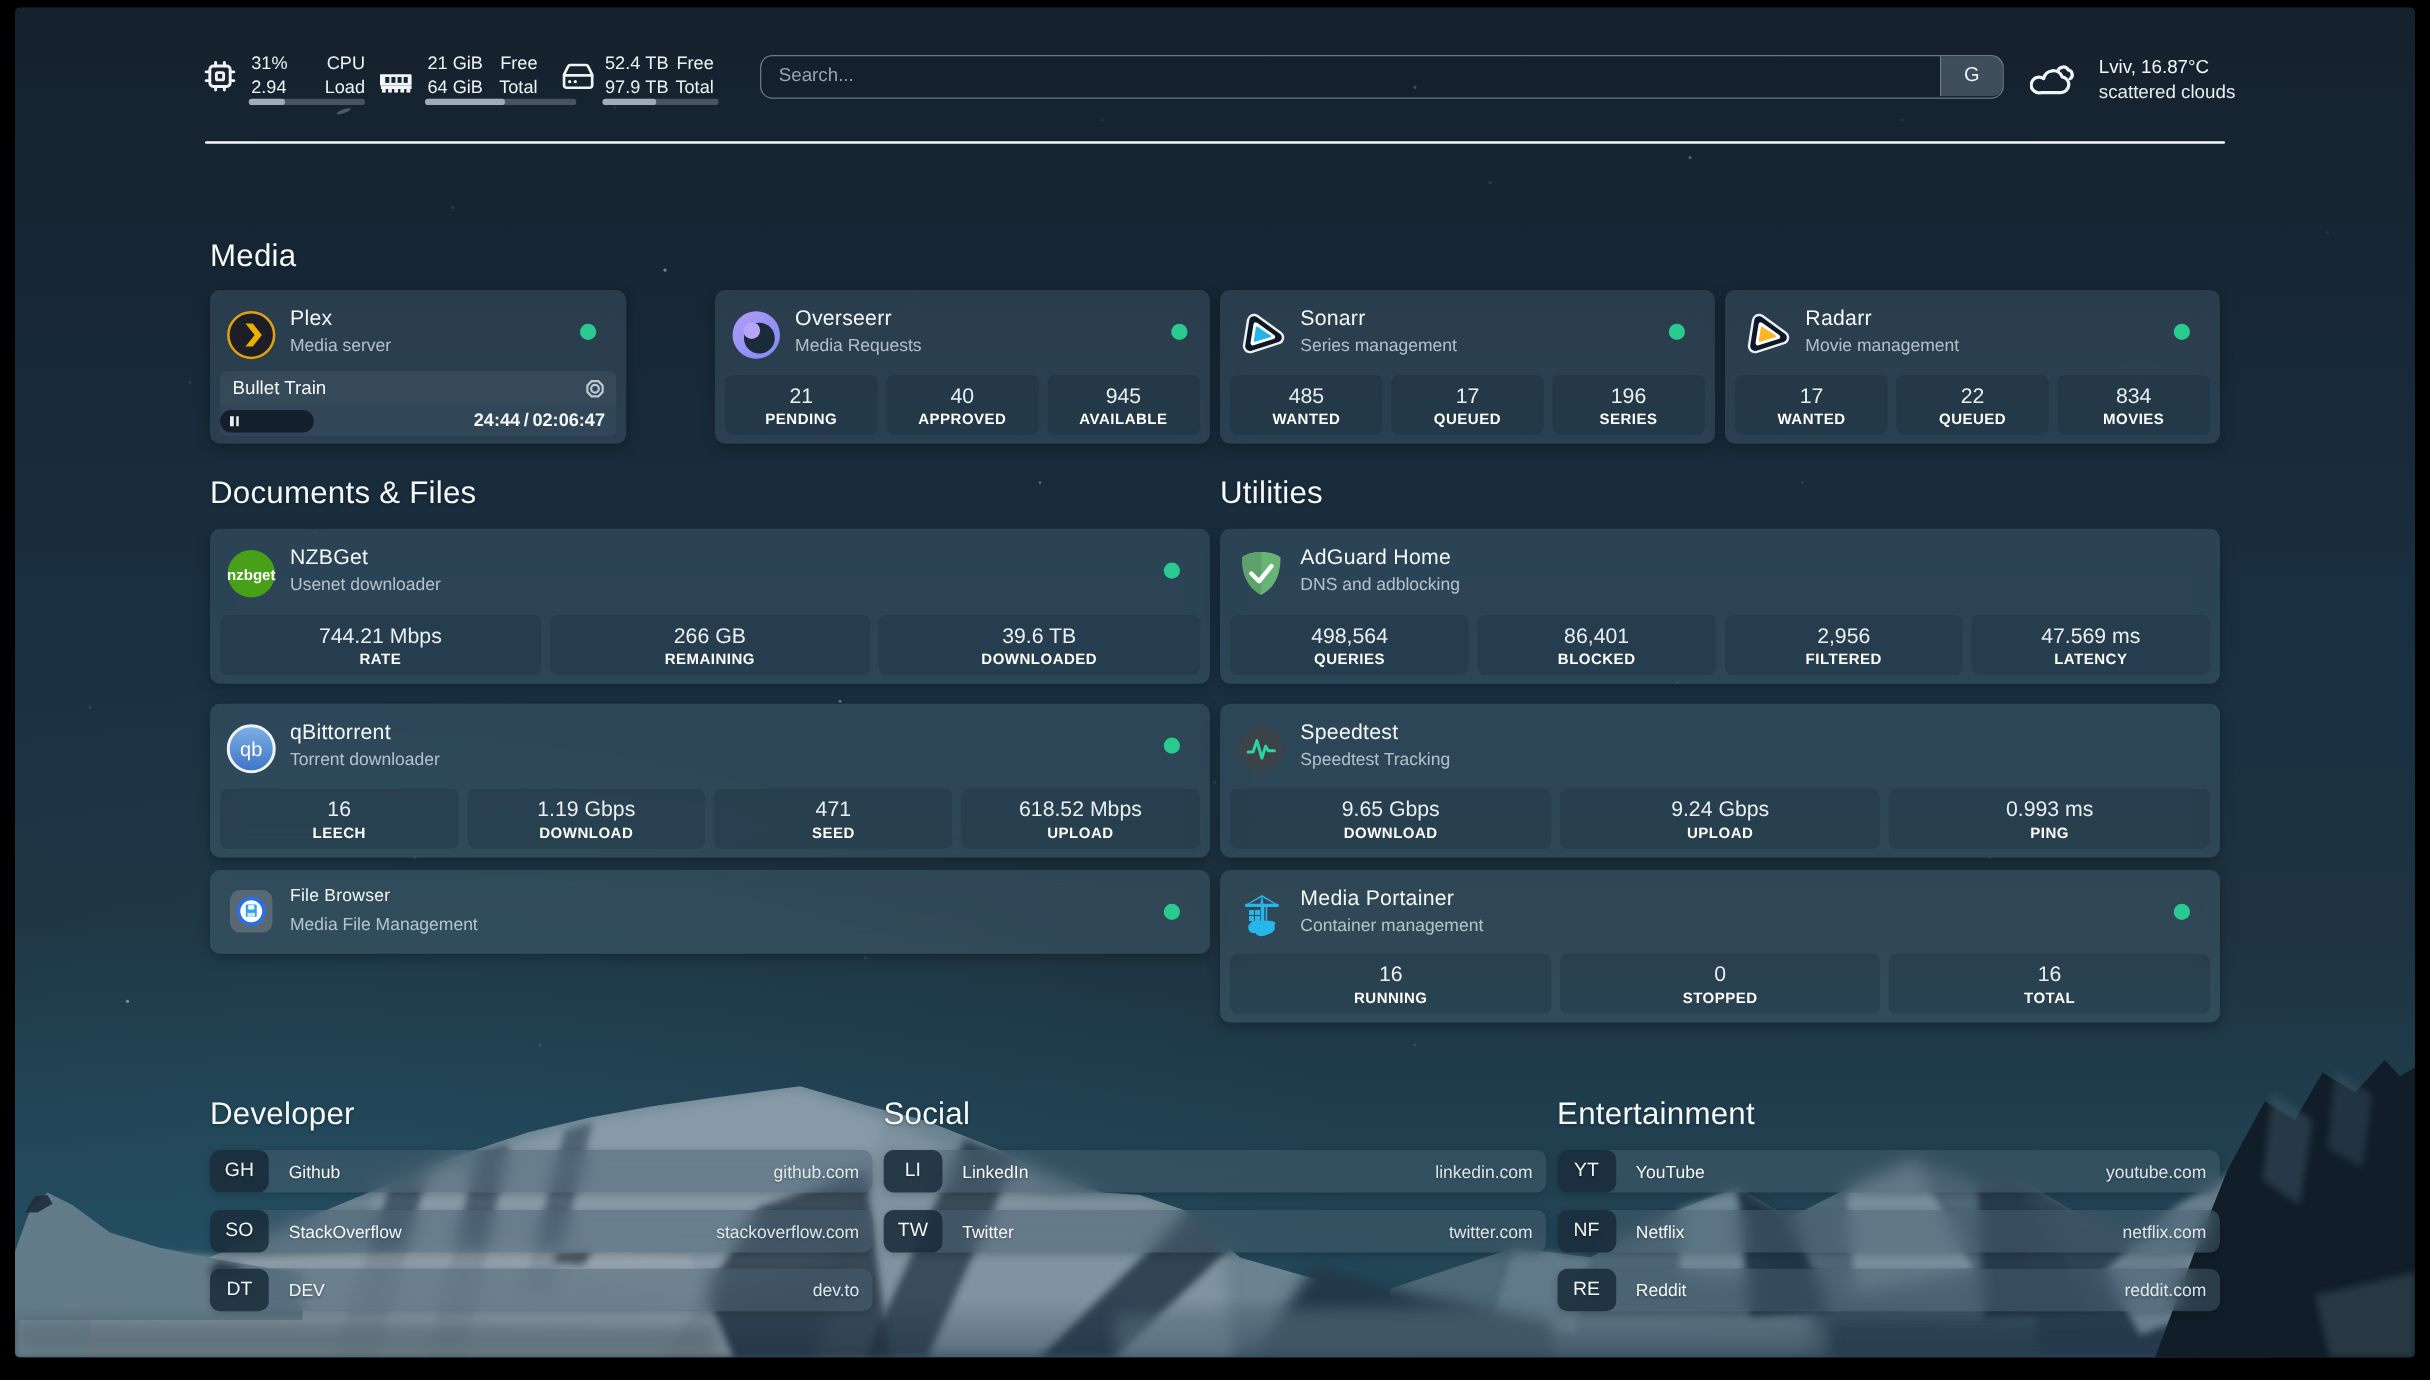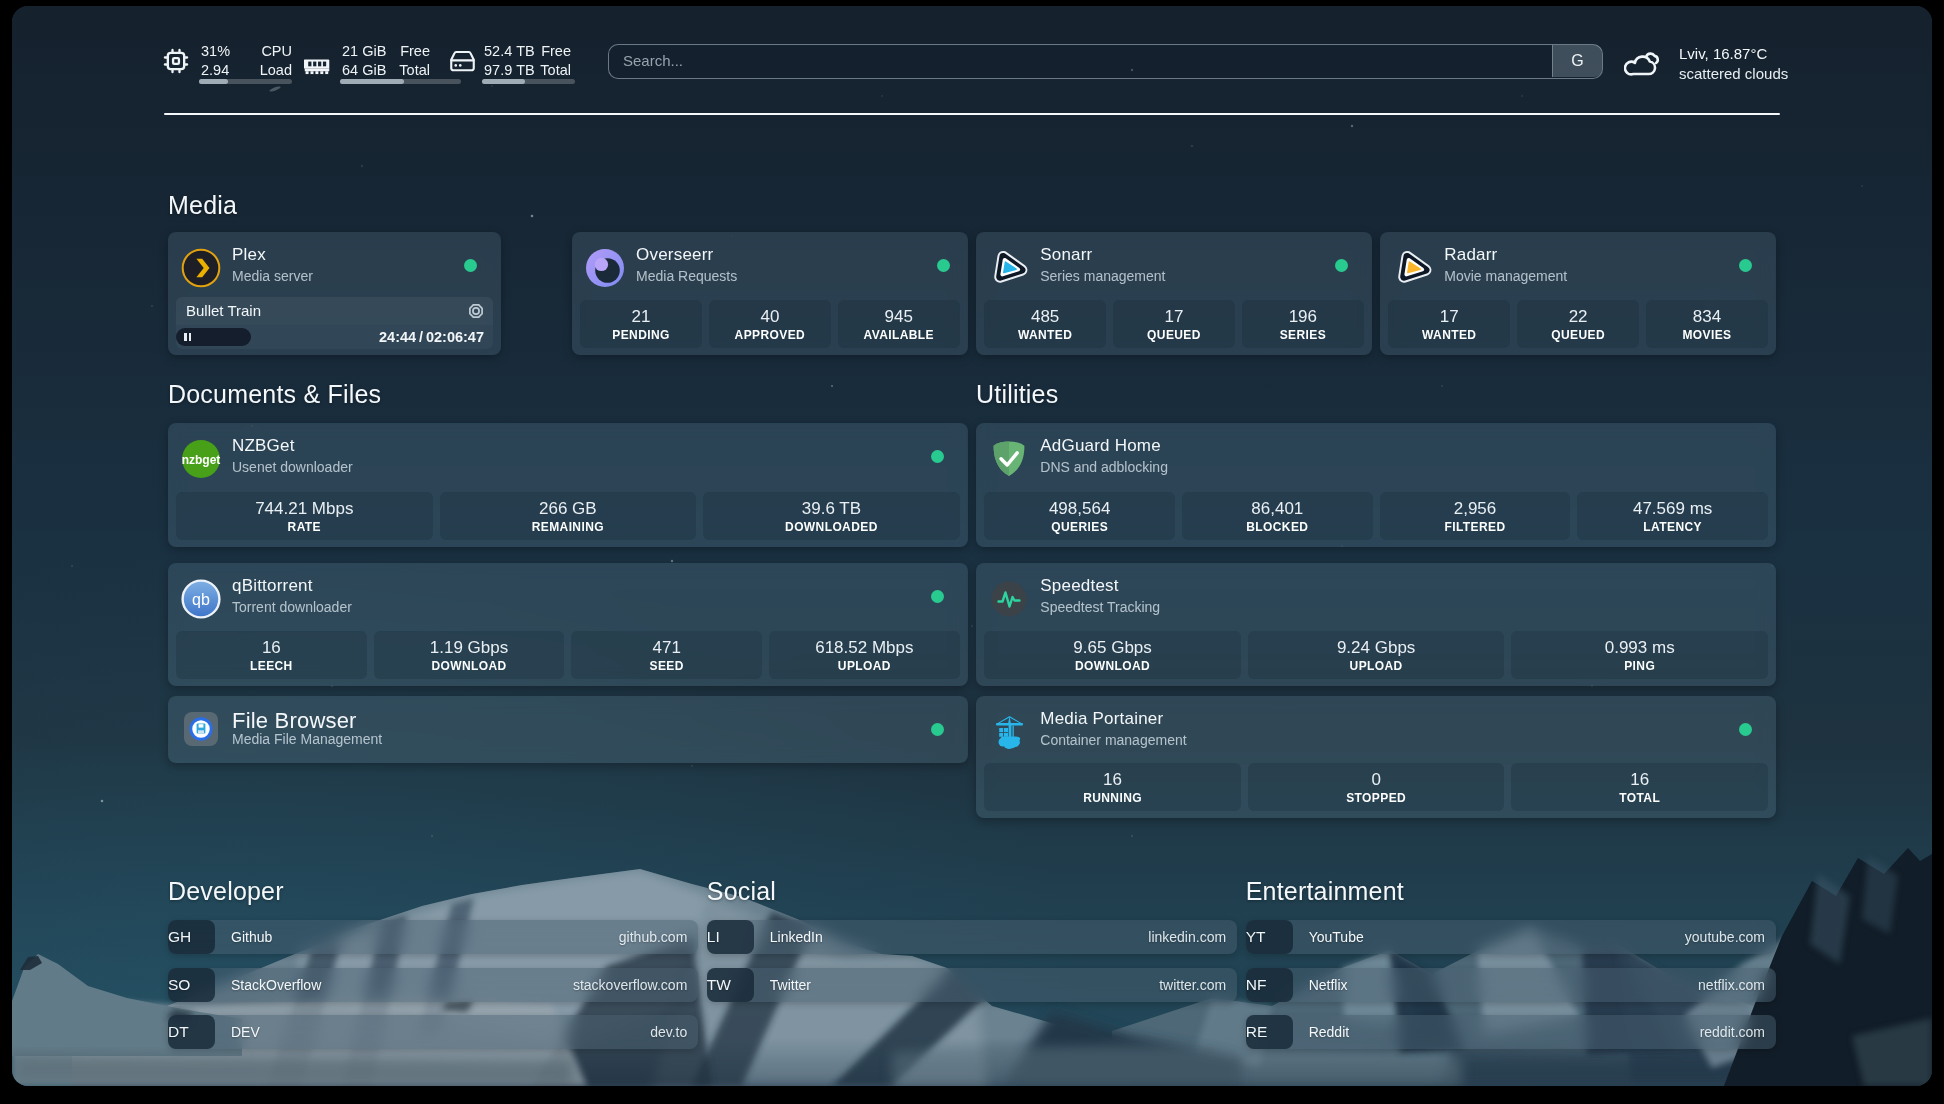--- a/index.html
+++ b/index.html
@@ -1,19 +1,19 @@
 <!DOCTYPE html>
 <html><head>
 <meta charset="utf-8">
 <style>
   * { margin:0; padding:0; box-sizing:border-box; }
   html,body { width:1944px; height:1104px; background:#000; overflow:hidden;
     font-family:"Liberation Sans", sans-serif; }
   .screen { position:absolute; left:12px; top:6px; width:1920px; height:1080px;
-    border-radius:16px; overflow:hidden; background:#16232e; }
+    border-radius:4px; overflow:hidden; background:#16232e; }
   .bg { position:absolute; left:0; top:0; width:1920px; height:1080px; }
   .abs { position:absolute; }
 
   
   .res { position:absolute; top:36px; height:52px; color:#eef3f6; font-size:14.5px; }
   .res .vals { position:absolute; left:0; top:0; line-height:19px; }
   .res .labs { position:absolute; right:0; top:0; line-height:19px; text-align:right; }
   .bar { position:absolute; height:5px; border-radius:3px; background:rgba(255,255,255,0.22); top:73px; }
   .bar i { display:block; height:5px; border-radius:3px; background:#9fabb5; }
 
@@ -33,35 +33,35 @@
 
   
   .stitle { position:absolute; font-size:25px; font-weight:400; color:#f4f8fa;
     text-shadow:0 1px 3px rgba(0,0,0,0.35); letter-spacing:0.2px; }
 
   .card { position:absolute; background:rgba(170,215,240,0.13); border-radius:8px; box-shadow:0 3px 10px rgba(0,0,0,0.28); backdrop-filter:blur(8px); }
   .appic { position:absolute; left:13px; top:16px; width:40px; height:40px; }
   .appic-s { position:absolute; left:13px; top:13px; width:40px; height:40px; }
   .ctitle { position:absolute; left:64px; top:13px; font-size:17px; font-weight:400; color:#f4f7f9; letter-spacing:0.2px; }
   .csub   { position:absolute; left:64px; top:36px; font-size:14px; color:rgba(232,242,248,0.72); }
-  .ctitle-s { position:absolute; left:64px; top:12px; font-size:22px; font-weight:400; color:#f4f7f9; letter-spacing:0.2px; }
+  .ctitle-s { position:absolute; left:64px; top:12px; font-size:14px; font-weight:400; color:#f4f7f9; letter-spacing:0.2px; }
   .csub-s   { position:absolute; left:64px; top:35px; font-size:14px; color:rgba(232,242,248,0.72); }
   .dot { position:absolute; right:24px; top:27px; width:13px; height:13px; border-radius:50%; background:#29ca8f; }
   .dot-s { position:absolute; right:24px; top:27px; width:13px; height:13px; border-radius:50%; background:#29ca8f; }
 
   .stats { position:absolute; left:8px; right:8px; bottom:7px; display:flex; gap:7px; }
   .stat { flex:1; height:48px; background:rgba(8,22,38,0.17); border-radius:6px;
     text-align:center; padding-top:6px; }
   .stat .v { font-size:17px; color:#e9eff3; line-height:21px; }
   .stat .l { font-size:12px; font-weight:700; color:#fdfefe; line-height:17px; letter-spacing:0.4px; }
 
   
   .bmrow { position:absolute; height:34px; background:rgba(73,97,113,0.48); border-radius:8px; box-shadow:0 2px 7px rgba(0,0,0,0.2); backdrop-filter:blur(7px); }
   .bmrow .ab { position:absolute; left:0; top:0; width:47px; height:34px; background:rgba(22,38,52,0.78);
-    border-radius:8px; line-height:34px; font-size:15.5px; color:#f0f5f8; text-shadow:0 1px 2px rgba(0,0,0,0.3); }
+    border-radius:8px; text-align:center; line-height:34px; font-size:15.5px; color:#f0f5f8; text-shadow:0 1px 2px rgba(0,0,0,0.3); }
   .bmrow .nm { position:absolute; left:63px; top:0; line-height:34px; font-size:14px; color:#f5f8fa; text-shadow:0 1px 2px rgba(0,0,0,0.3); }
   .bmrow .url { position:absolute; right:11px; top:0; line-height:34px; font-size:14px; color:rgba(240,247,251,0.9); text-shadow:0 1px 2px rgba(0,0,0,0.3); }
 </style>
 </head>
 <body>
 <div class="screen">
 <svg class="bg" viewBox="0 0 1920 1080" preserveAspectRatio="none">
   <defs>
     <linearGradient id="sky" x1="0" y1="0" x2="0" y2="1">
       <stop offset="0" stop-color="#15212d"></stop>

